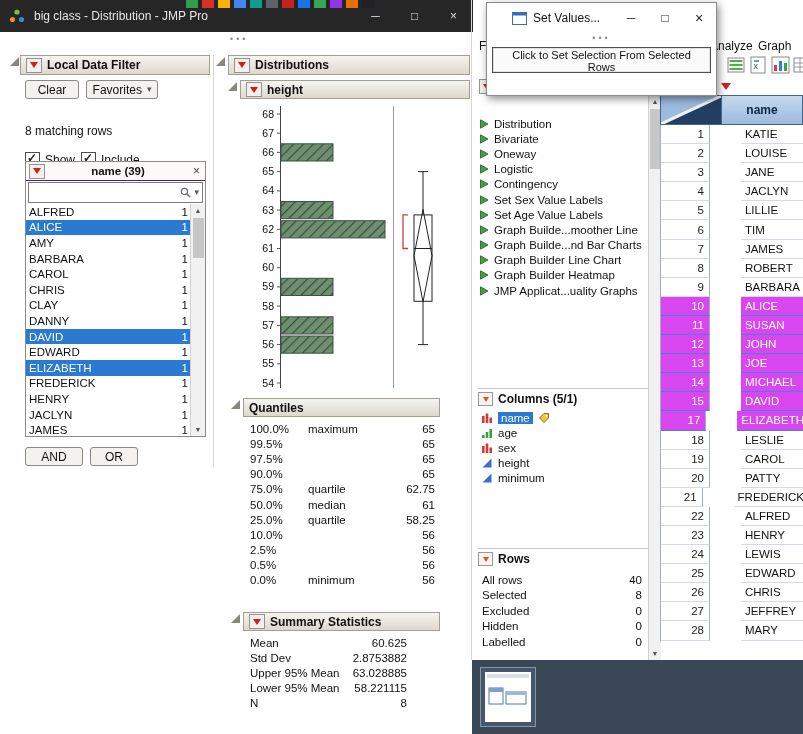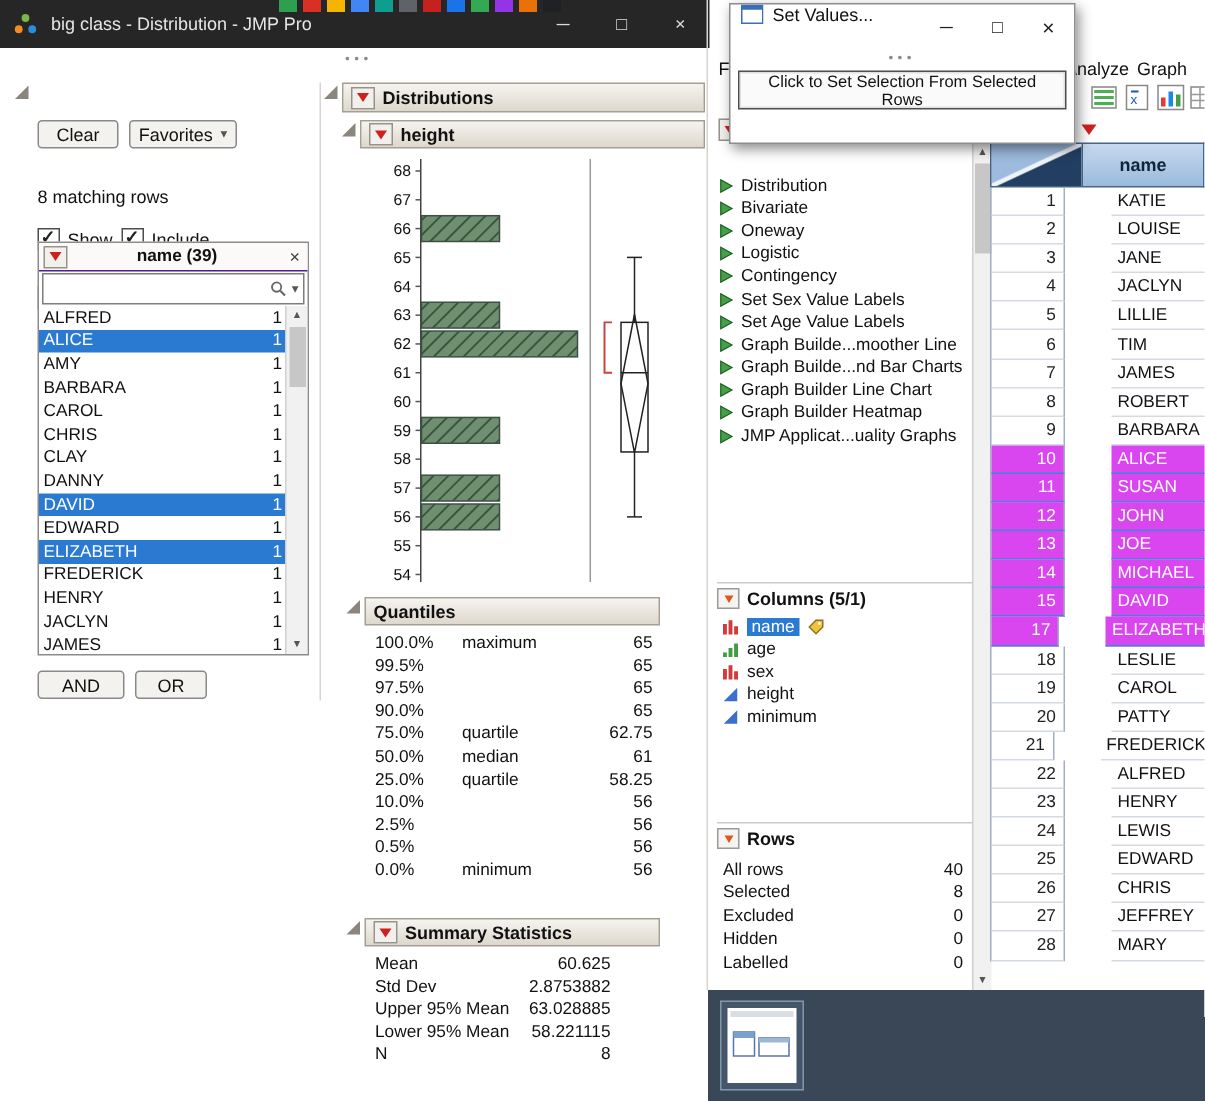--- a/index.html
+++ b/index.html
@@ -90,21 +90,21 @@
   .grow.sel .gnum,.grow.sel .gname{background:#d946ef;color:#fff;border-bottom-color:#3c85d8;}
 
   
   .darkband{position:absolute;left:472px;top:660px;width:331px;height:74px;background:#3a4756;}
   .thumb-frame{position:absolute;left:8px;top:7px;width:56px;height:60px;border:1px solid #8296ab;background:#45566a;padding:4px;box-sizing:border-box;}
   .thumb-inner{width:100%;height:100%;background:#fff;position:relative;}
 
   
   .dialog{position:absolute;left:486px;top:2px;width:229px;height:92px;background:#fff;border:1px solid #8c8c8c;
           box-shadow:2px 3px 8px rgba(0,0,0,0.45);z-index:60;}
-  .dlg-titlebar{height:30px;display:flex;padding-left:7px;gap:6px;}
+  .dlg-titlebar{height:30px;display:flex;align-items:center;padding-left:25px;gap:6px;}
   .dlg-title{font-size:12px;flex:1;}
   .dlg-ctrls{display:flex;height:30px;}
   .dwc{width:34px;height:30px;display:flex;align-items:center;justify-content:center;font-size:12px;color:#222;}
   .dlg-dots{text-align:center;height:12px;color:#8a8a8a;font-size:9px;letter-spacing:3px;}
   .dlg-btn{display:block;margin:2px auto 0;width:219px;height:26px;background:#fafafa;border:1px solid #4f4f4f;
            box-shadow:inset 0 0 0 1px #e0e0e0;font:11px "Liberation Sans",sans-serif;color:#111;}
 </style>
 </head>
 <body>
 
@@ -139,20 +139,26 @@
       <div class="tsq" style="background:#c5221f"></div>
       <div class="tsq" style="background:#1a73e8"></div>
       <div class="tsq" style="background:#34a853"></div>
       <div class="tsq" style="background:#9334e6"></div>
       <div class="tsq" style="background:#e8710a"></div>
       <div class="tsq" style="background:#202124"></div>
     </div>
   <div class="main-dots">•••</div>
 
   <div class="disc" style="left:10px;top:57px"></div>
+  <div class="jmp-hdr" style="left:20px;top:55px;width:190px;box-sizing:border-box">
+    <span class="rt-btn">
+        <span class="red-tri"></span>
+      </span>
+    <b>Local Data Filter</b>
+  </div>
   <button class="btn" style="left:25px;top:80px;width: 54px">Clear</button>
   <button class="btn" style="left:86px;top:80px;width:72px">
     <span>Favorites</span>
     <span class="dd">▾</span>
   </button>
   <label class="cbrow" style="left:25px;top:104px">
     <span class="cb checked"></span>
     <span>Show</span>
   </label>
   <label class="cbrow" style="left:81px;top:104px">

